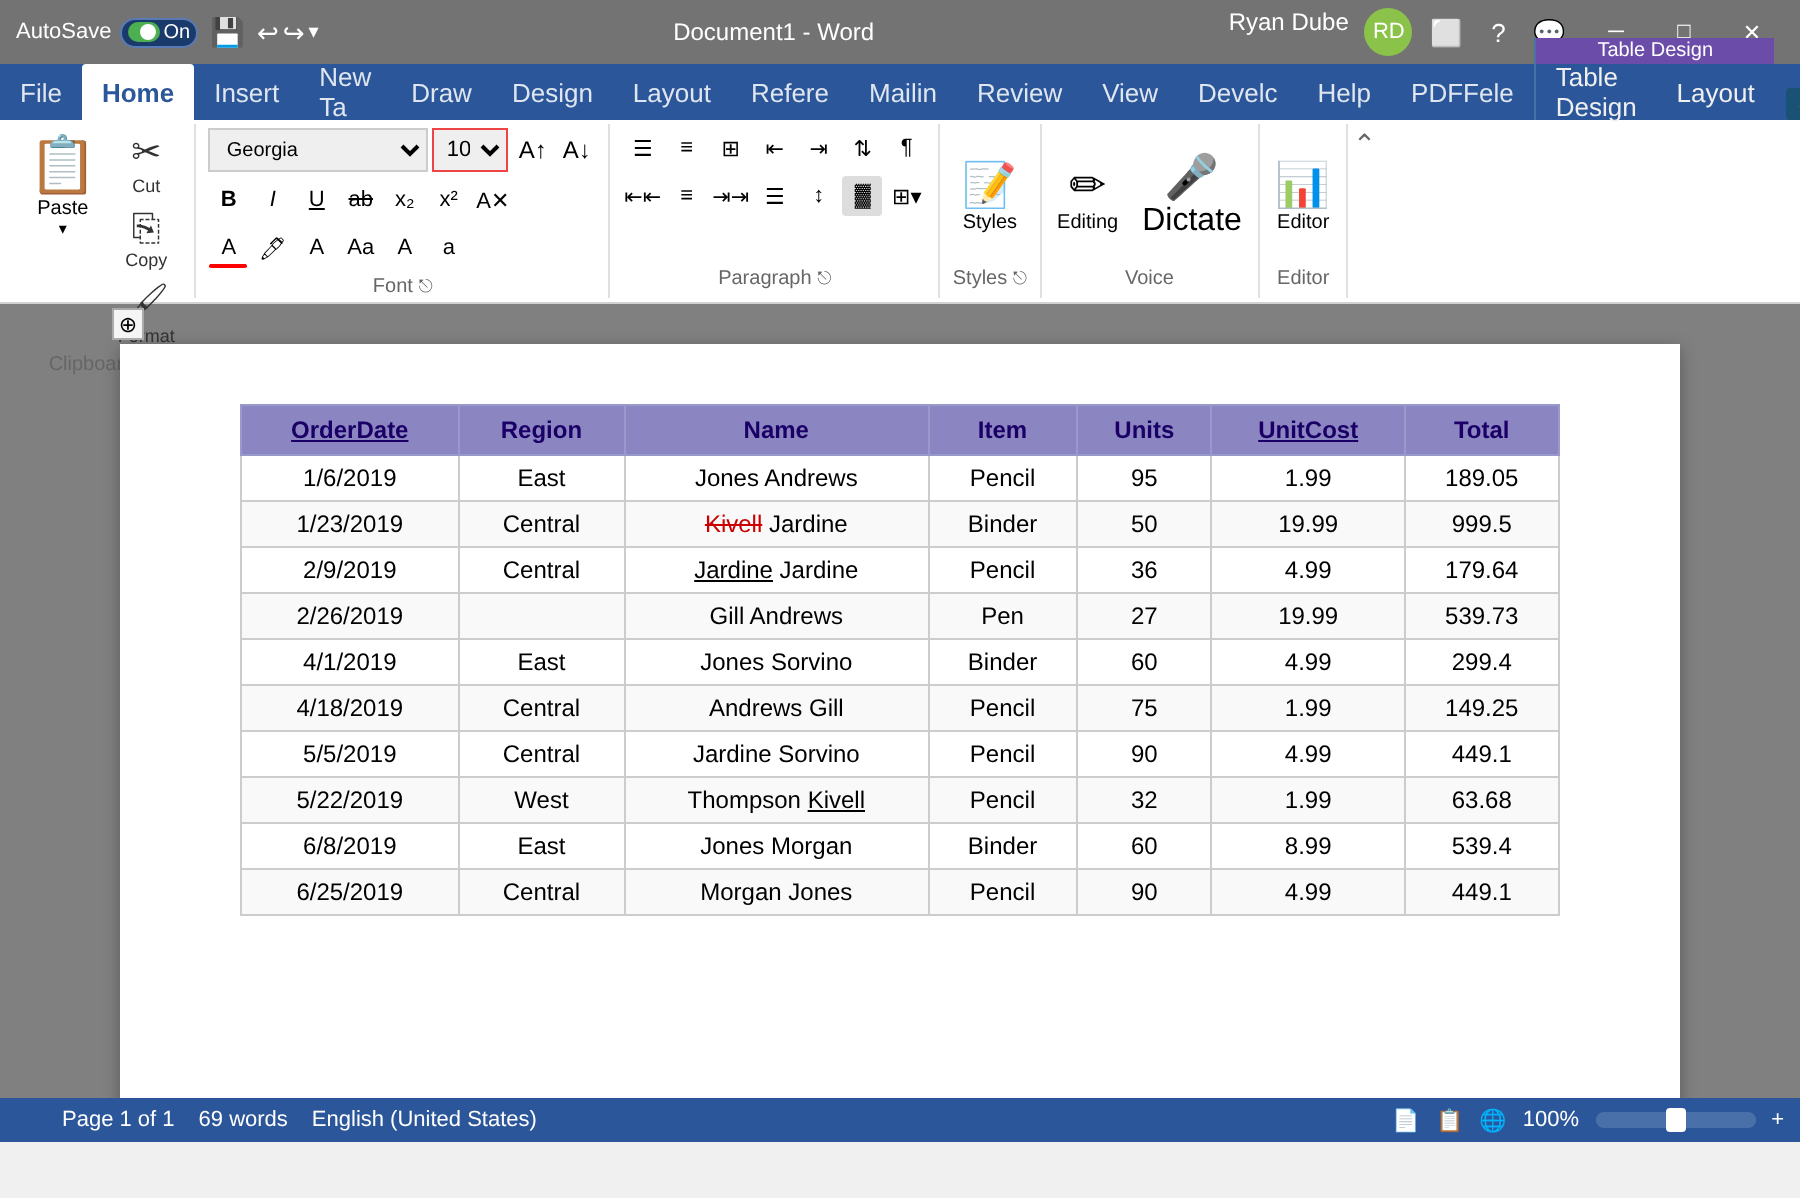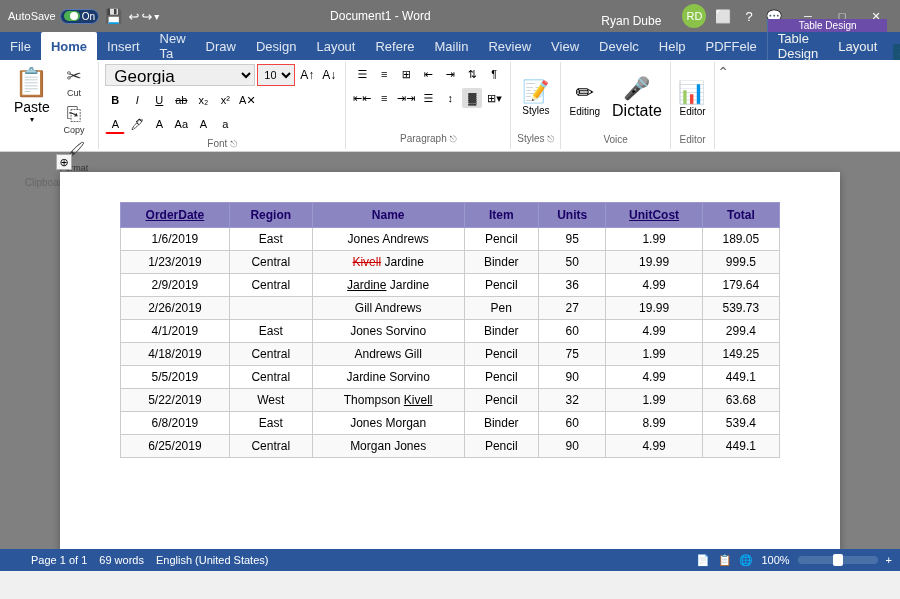--- a/index.html
+++ b/index.html
@@ -37,21 +37,21 @@
     }
     .toggle-knob::after {
       content: '';
       position: absolute;
       right: 2px; top: 1px;
       width: 8px; height: 8px;
       background: white;
       border-radius: 50%;
     }
     .undo-redo { display: flex; align-items: center; gap: 2px; }
-    .user-area { display: flex; align-items: flex-end; gap: 21px; }
+    .user-area { display: flex; align-items: flex-start; gap: 8px; }
     .user-avatar { width: 24px; height: 24px; border-radius: 50%; background: #8bc34a; overflow: hidden; display: flex; align-items: center; justify-content: center; font-size: 10px; }
     .win-controls { display: flex; gap: 2px; }
     .win-btn { width: 32px; height: 20px; display: flex; align-items: center; justify-content: center; cursor: pointer; font-size: 11px; }
 
     
     .ribbon-tabs {
       background: #2b579a;
       display: flex;
       height: 28px;
       align-items: flex-end;
@@ -110,22 +110,22 @@
 
     
     .paste-btn {
       display: flex; flex-direction: column; align-items: center;
       cursor: pointer; padding: 2px 4px; border-radius: 2px;
     }
 
     
     .font-row { display: flex; align-items: center; gap: 2px; margin-bottom: 2px; }
     .font-select {
-      border: 1px solid #ccc; padding: 1px 4px; font-size: 17px;
-      width: 150px; height: 22px; cursor: pointer;
+      border: 1px solid #ccc; padding: 1px 4px; font-size: 10px;
+      width: 110px; height: 22px; cursor: pointer;
     }
     .font-size-select { border: 1px solid #ef4444; padding: 1px 2px; font-size: 11px; width: 38px; height: 22px; cursor: pointer; }
     .small-btn {
       width: 20px; height: 20px; border: 1px solid transparent;
       display: flex; align-items: center; justify-content: center;
       cursor: pointer; font-size: 11px; border-radius: 2px;
     }
     .small-btn.bold { font-weight: bold; }
     .small-btn.italic { font-style: italic; }
     .small-btn.underline { text-decoration: underline; }
@@ -270,21 +270,21 @@
     <div style="cursor:pointer;color:white;font-size:13px;">⌃</div>
   </div>
 </div>
 
 <div class="ribbon-content">
 
   <div class="ribbon-group">
     <div class="ribbon-group-content">
       <div class="paste-btn">
         <span style="font-size:28px;">📋</span>
-        <span style="font-size:14px;">Paste</span>
+        <span style="font-size:10px;">Paste</span>
         <span style="font-size:8px;">▾</span>
       </div>
       <div style="display:flex;flex-direction:column;gap:2px;">
         <div class="rbn-btn">
           <span class="rbn-icon">✂</span>
           <span style="font-size:9px;">Cut</span>
         </div>
         <div class="rbn-btn">
           <span class="rbn-icon">⎘</span>
           <span style="font-size:9px;">Copy</span>

